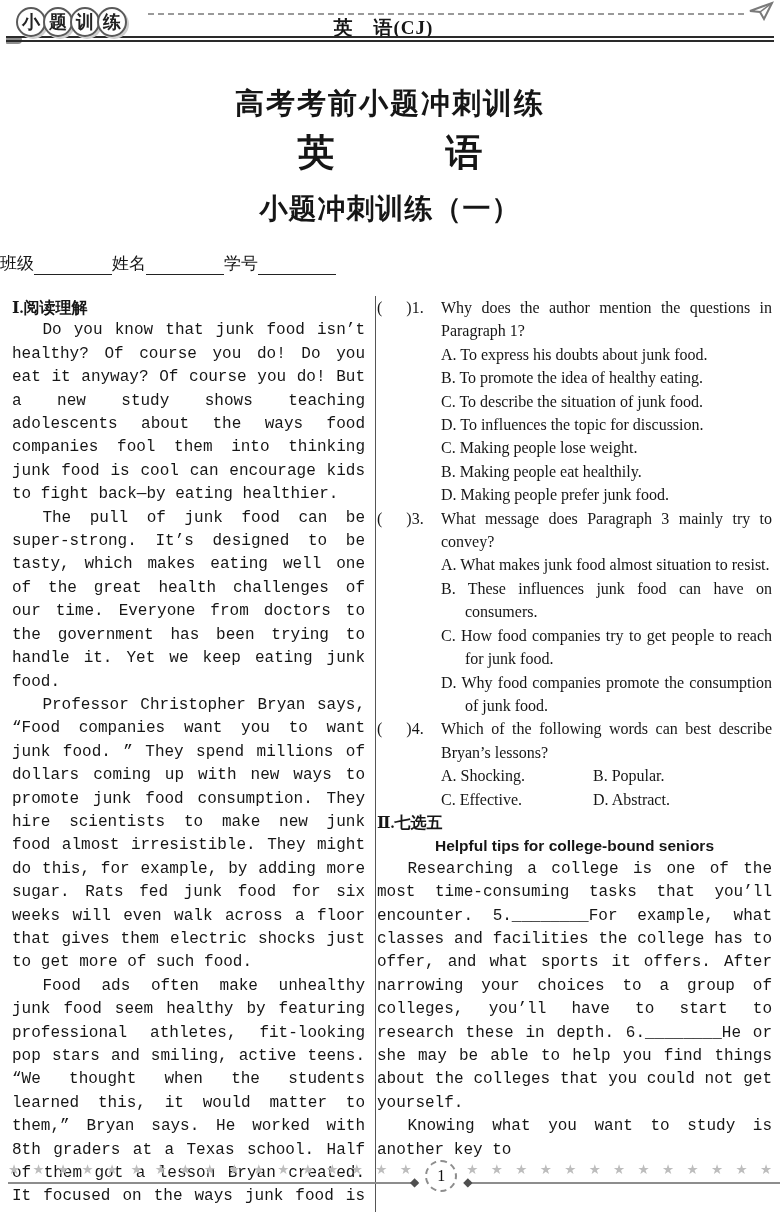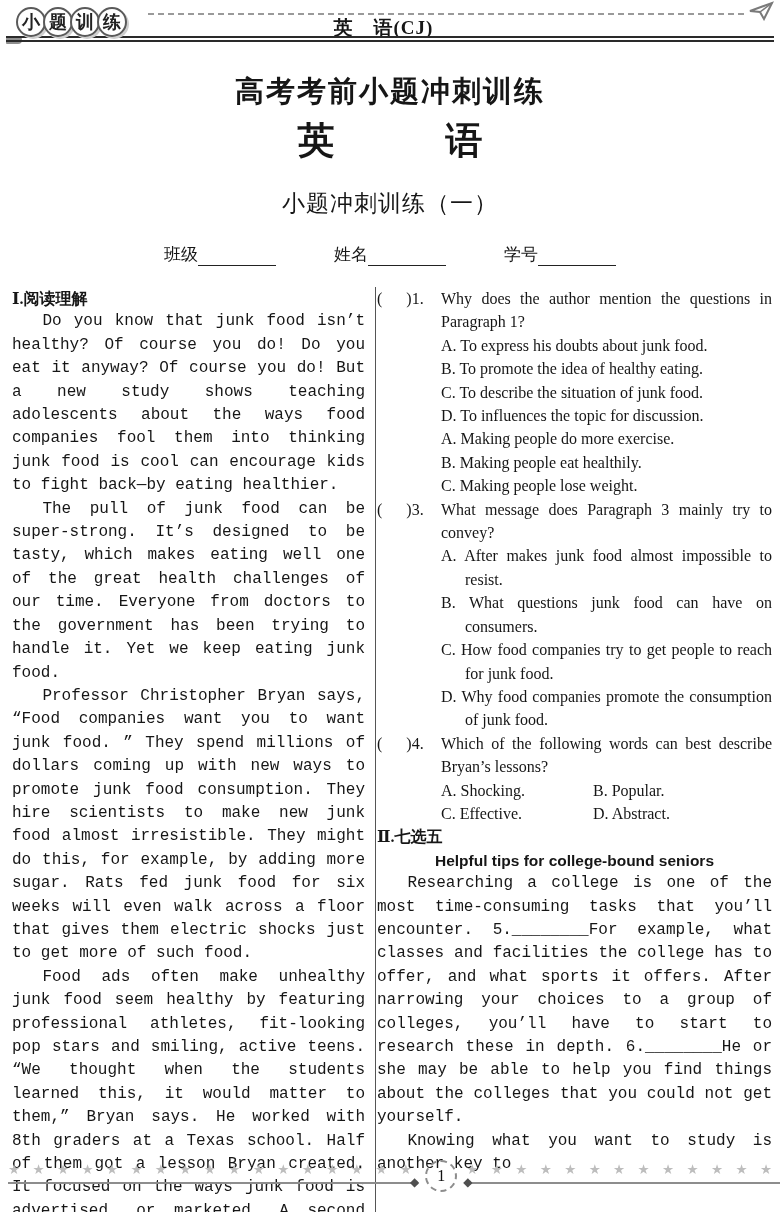--- a/index.html
+++ b/index.html
@@ -18,24 +18,24 @@
                background: #8f8f8f; border-radius: 6px 8px 8px 2px; }
   .header-dash { position: absolute; left: 148px; right: 36px; top: 13px;
                  border-top: 2px dashed #9a9a9a; }
   .plane-icon { position: absolute; right: 6px; top: 1px; width: 26px; height: 20px; }
   .subject-line { position: absolute; left: 0; right: 13px; top: 15px; text-align: center;
                   font-size: 19px; font-weight: bold; letter-spacing: 1px; }
   .double-rule { margin: 0 6px; border-top: 2px solid #2a2a2a; border-bottom: 2px solid #2a2a2a;
                  height: 6px; position: relative; top: 36px; }
 
   
-  .title1 { margin-top: 28px; text-align: center; font-size: 29px; font-weight: bold; letter-spacing: 2px; }
+  .title1 { margin-top: 40px; text-align: center; font-size: 29px; font-weight: bold; letter-spacing: 2px; }
   .title2 { margin-top: 4px;  text-align: center; font-size: 37px; font-weight: bold; }
-  .title3 { margin-top: 22px; text-align: center; font-size: 23px; font-weight: normal; letter-spacing: 1px; }
-  .fields { margin-top: 24px; display: flex; justify-content: center; gap: 58px; font-size: 17px; }
+  .title3 { margin-top: 12px; text-align: center; font-size: 28px; font-weight: bold; letter-spacing: 1px; }
+  .fields { margin-top: 24px; display: flex; font-size: 17px; }
   .field  { display: flex; align-items: flex-end; }
   .field-line { display: inline-block; width: 78px; border-bottom: 1.5px solid #222; height: 16px; }
 
   
   .columns { display: flex; margin: 21px 8px 0 12px; min-height: 888px;
              font-size: 16px; line-height: 23.4px; text-align: justify; }
   .col-left  { width: 363px; padding-right: 10px; }
   .col-right { flex: 1; border-left: 1.5px solid #555; padding-left: 1px; }
   .sec-heading { font-weight: bold; text-align: left; }
   .para { text-indent: 1.9em; font-family: Liberation Mono, monospace; }
@@ -120,31 +120,31 @@
         <div class="q-stem">
           <span class="q-prefix">(&nbsp;&nbsp;&nbsp;&nbsp;&nbsp;&nbsp;)1.</span><span>Why does the author mention the questions in Paragraph 1?</span>
         </div>
         <div class="option">A. To express his doubts about junk food.</div>
         <div class="option">B. To promote the idea of healthy eating.</div>
         <div class="option">C. To describe the situation of junk food.</div>
         <div class="option">D. To influences the topic for discussion.</div>
       </div>
 
       <div class="question">
-        <div class="option">A. Making people do more exercise.</div>
+        <div class="option">C. Making people lose weight.</div>
         <div class="option">B. Making people eat healthily.</div>
-        <div class="option">C. Making people lose weight.</div>
+        <div class="option">D. Making people prefer junk food.</div>
       </div>
 
       <div class="question">
         <div class="q-stem">
           <span class="q-prefix">(&nbsp;&nbsp;&nbsp;&nbsp;&nbsp;&nbsp;)3.</span><span>What message does Paragraph 3 mainly try to convey?</span>
         </div>
-        <div class="option">A. After makes junk food almost impossible to resist.</div>
-        <div class="option">B. What questions junk food can have on consumers.</div>
+        <div class="option">A. What makes junk food almost situation to resist.</div>
+        <div class="option">B. These influences junk food can have on consumers.</div>
         <div class="option">C. How food companies try to get people to reach for junk food.</div>
         <div class="option">D. Why food companies promote the consumption of junk food.</div>
       </div>
 
       <div class="question">
         <div class="q-stem">
           <span class="q-prefix">(&nbsp;&nbsp;&nbsp;&nbsp;&nbsp;&nbsp;)4.</span><span>Which of the following words can best describe Bryan’s lessons?</span>
         </div>
         <div class="option-grid">
           <div>A. Shocking.</div>

